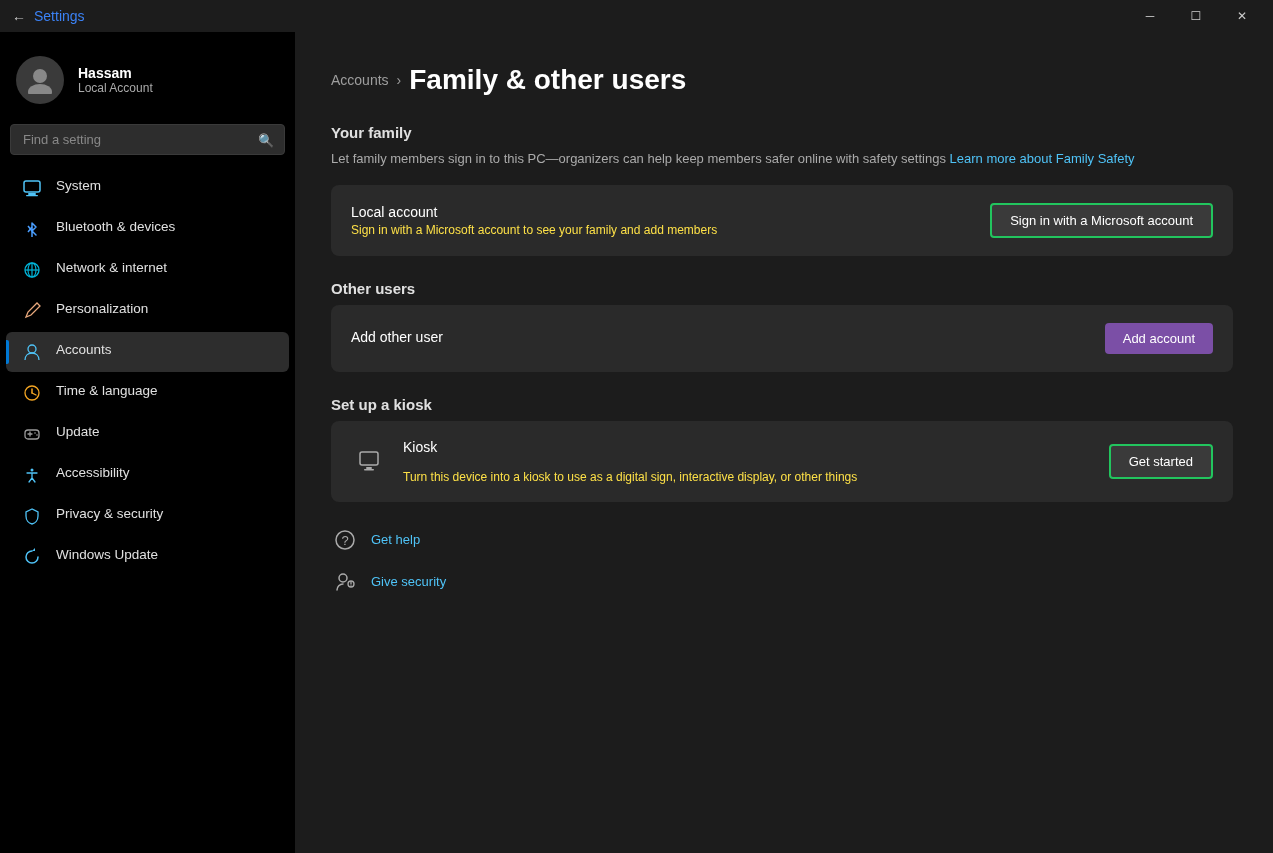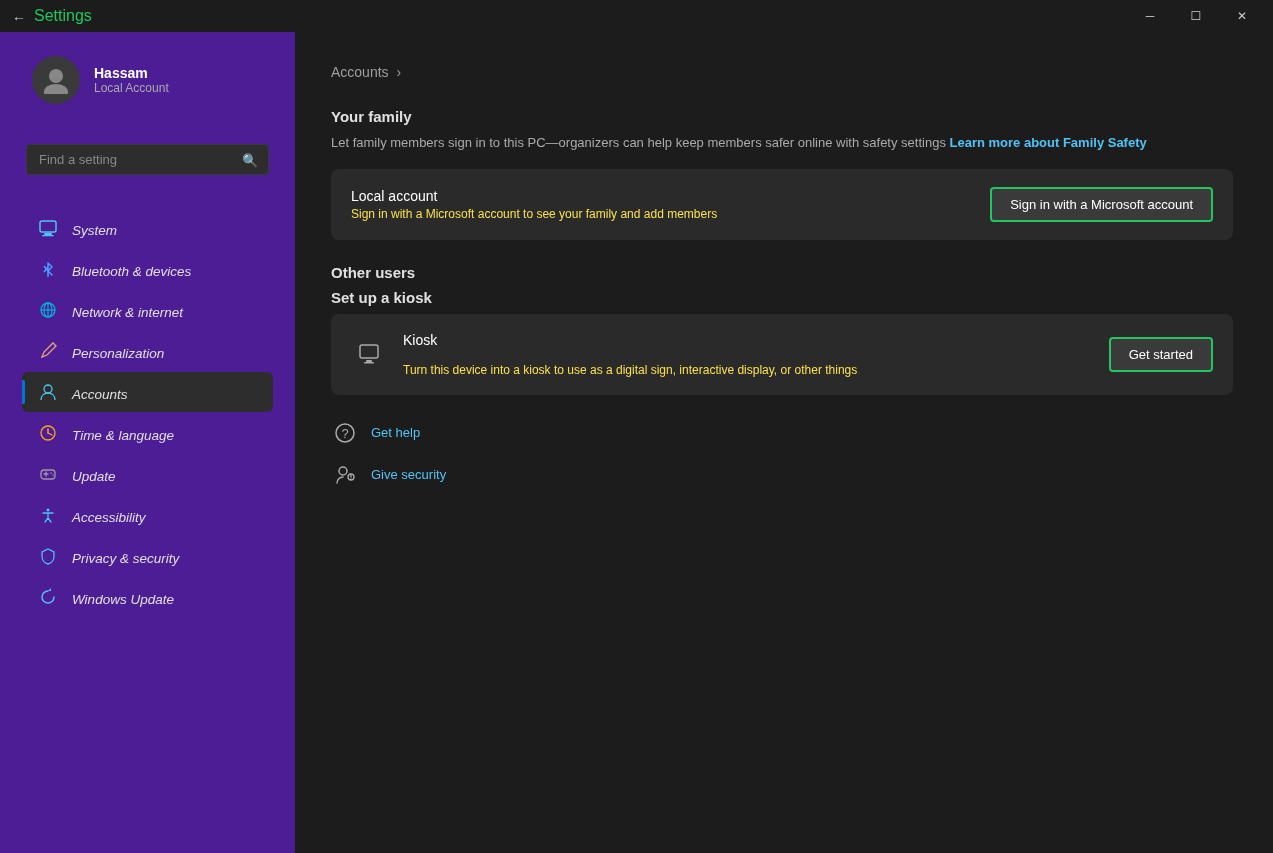--- a/index.html
+++ b/index.html
@@ -21,22 +21,22 @@
       height: 32px;
       background: #1c1c1c;
       padding: 0 8px 0 12px;
     }
     .titlebar-left {
       display: flex;
       align-items: center;
       gap: 8px;
     }
     .titlebar-title {
-      font-size: 16px;
-      color: #22c55e;
+      font-size: 14px;
+      color: #3b82f6;
     }
     .titlebar-controls {
       display: flex;
       gap: 0;
     }
     .titlebar-btn {
       width: 46px;
       height: 32px;
       display: flex;
       align-items: center;
@@ -51,26 +51,25 @@
     
     .app-layout {
       display: flex;
       height: calc(853px - 32px);
     }
 
     
     .sidebar {
       width: 295px;
       min-width: 295px;
-      background: #4c1d95;
+      background: #000000;
       display: flex;
       flex-direction: column;
-      padding: 8px 16px;
+      padding: 8px 0;
       overflow-y: auto;
-      gap: 20px;
     }
 
     
     .user-profile {
       display: flex;
       align-items: center;
       gap: 14px;
       padding: 16px 16px 20px 16px;
     }
     .user-avatar {
@@ -117,28 +116,27 @@
       right: 10px;
       top: 50%;
       transform: translateY(-50%);
       color: #888;
       font-size: 13px;
     }
 
     
     .nav-item {
       display: flex;
-      align-items: flex-end;
+      align-items: flex-start;
       gap: 14px;
       padding: 10px 16px;
       cursor: pointer;
       border-radius: 6px;
       margin: 1px 6px;
       position: relative;
-      font-style: italic;
     }
     .nav-item.active {
       background: #2d2d2d;
     }
     .nav-item.active::before {
       content: '';
       position: absolute;
       left: 0;
       top: 50%;
       transform: translateY(-50%);
@@ -202,21 +200,20 @@
     
     .section-desc {
       font-size: 13px;
       color: #aaaaaa;
       margin-bottom: 16px;
       line-height: 1.5;
     }
     .section-desc a {
       color: #4fc3f7;
       text-decoration: none;
-      font-weight: bold;
     }
 
     
     .card {
       background: #2a2a2a;
       border-radius: 8px;
       margin-bottom: 24px;
       overflow: hidden;
     }
     .card-row {
@@ -435,20 +432,21 @@
           <span class="nav-label">Windows Update</span>
         </div>
       </div>
   </div>
 
   <div class="main-content">
 
     <div class="breadcrumb">
       <span class="breadcrumb-link">Accounts</span>
       <span class="breadcrumb-sep">›</span>
+      <span class="breadcrumb-current">Family &amp; other users</span>
     </div>
 
     <div>
       <div class="section-title">Your family</div>
       <div class="section-desc">
         <span>Let family members sign in to this PC—organizers can help keep members safer online with safety settings</span>&nbsp;<a href="#">Learn more about Family Safety</a>
       </div>
       <div class="card">
         <div class="card-row">
           <div class="card-left">
@@ -457,20 +455,30 @@
           </div>
           <div class="card-right">
             <button class="btn btn-default">Sign in with a Microsoft account</button>
           </div>
         </div>
       </div>
     </div>
 
     <div>
       <div class="section-title">Other users</div>
+      <div class="card">
+        <div class="card-row">
+          <div class="card-left">
+            <div class="card-title">Add other user</div>
+          </div>
+          <div class="card-right">
+            <button class="btn btn-accent">Add account</button>
+          </div>
+        </div>
+      </div>
     </div>
 
     <div>
       <div class="section-title">Set up a kiosk</div>
       <div class="card">
         <div class="card-row">
           <div class="kiosk-row">
             <div class="kiosk-icon">
               <svg width="24" height="24" viewBox="0 0 24 24" fill="none">
                 <rect x="3" y="3" width="18" height="13" rx="2" stroke="#aaa" stroke-width="1.5" fill="none"></rect>

